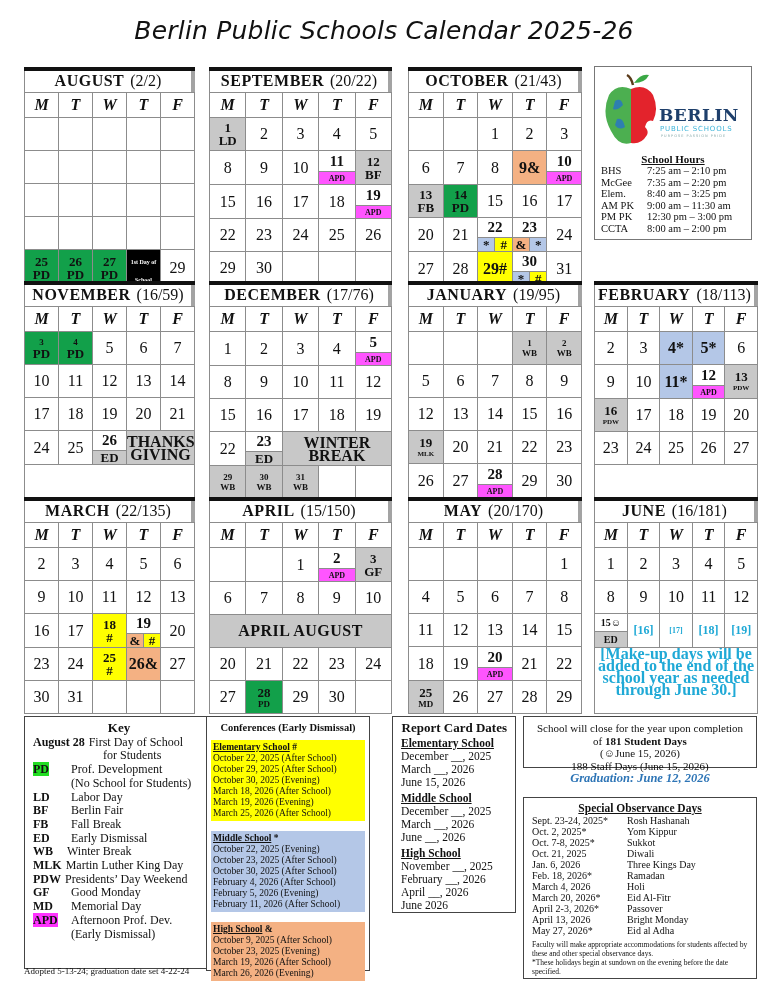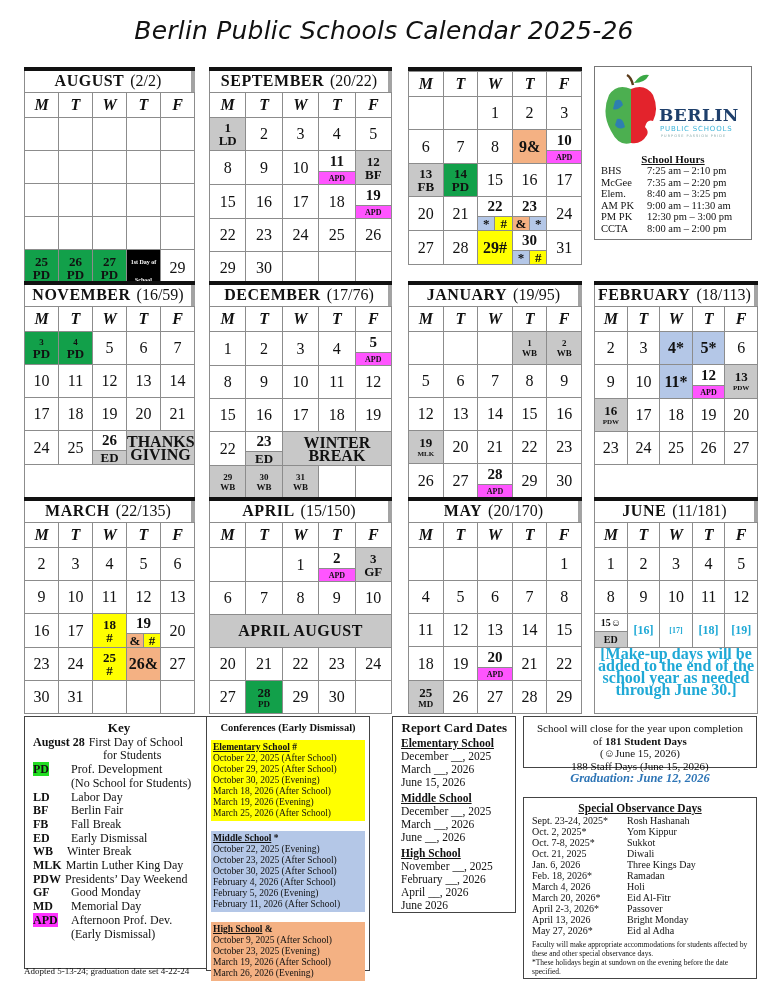--- a/index.html
+++ b/index.html
@@ -220,20 +220,21 @@
           <td>30</td>
           <td></td>
           <td></td>
           <td></td>
         </tr>
   </tbody>
     </table>
 </div>
 
 <div class="month" style="left:408px; top:67px; width:174px;">
+  <div class="mhead"><span>OCTOBER</span><span class="cnt">(21/43)</span></div>
   <table>
     <tbody>
         <tr>
           <th>M</th>
           <th>T</th>
           <th>W</th>
           <th>T</th>
           <th>F</th>
         </tr>
     <tr>
@@ -771,21 +772,21 @@
           <td>26</td>
           <td>27</td>
           <td>28</td>
           <td>29</td>
         </tr>
   </tbody>
     </table>
 </div>
 
 <div class="month" style="left:594px; top:497px; width:164px;">
-  <div class="mhead"><span>JUNE</span><span class="cnt">(11/181)</span></div>
+  <div class="mhead"><span>JUNE</span><span class="cnt">(16/181)</span></div>
   <table>
     <tbody>
         <tr>
           <th>M</th>
           <th>T</th>
           <th>W</th>
           <th>T</th>
           <th>F</th>
         </tr>
     <tr>

